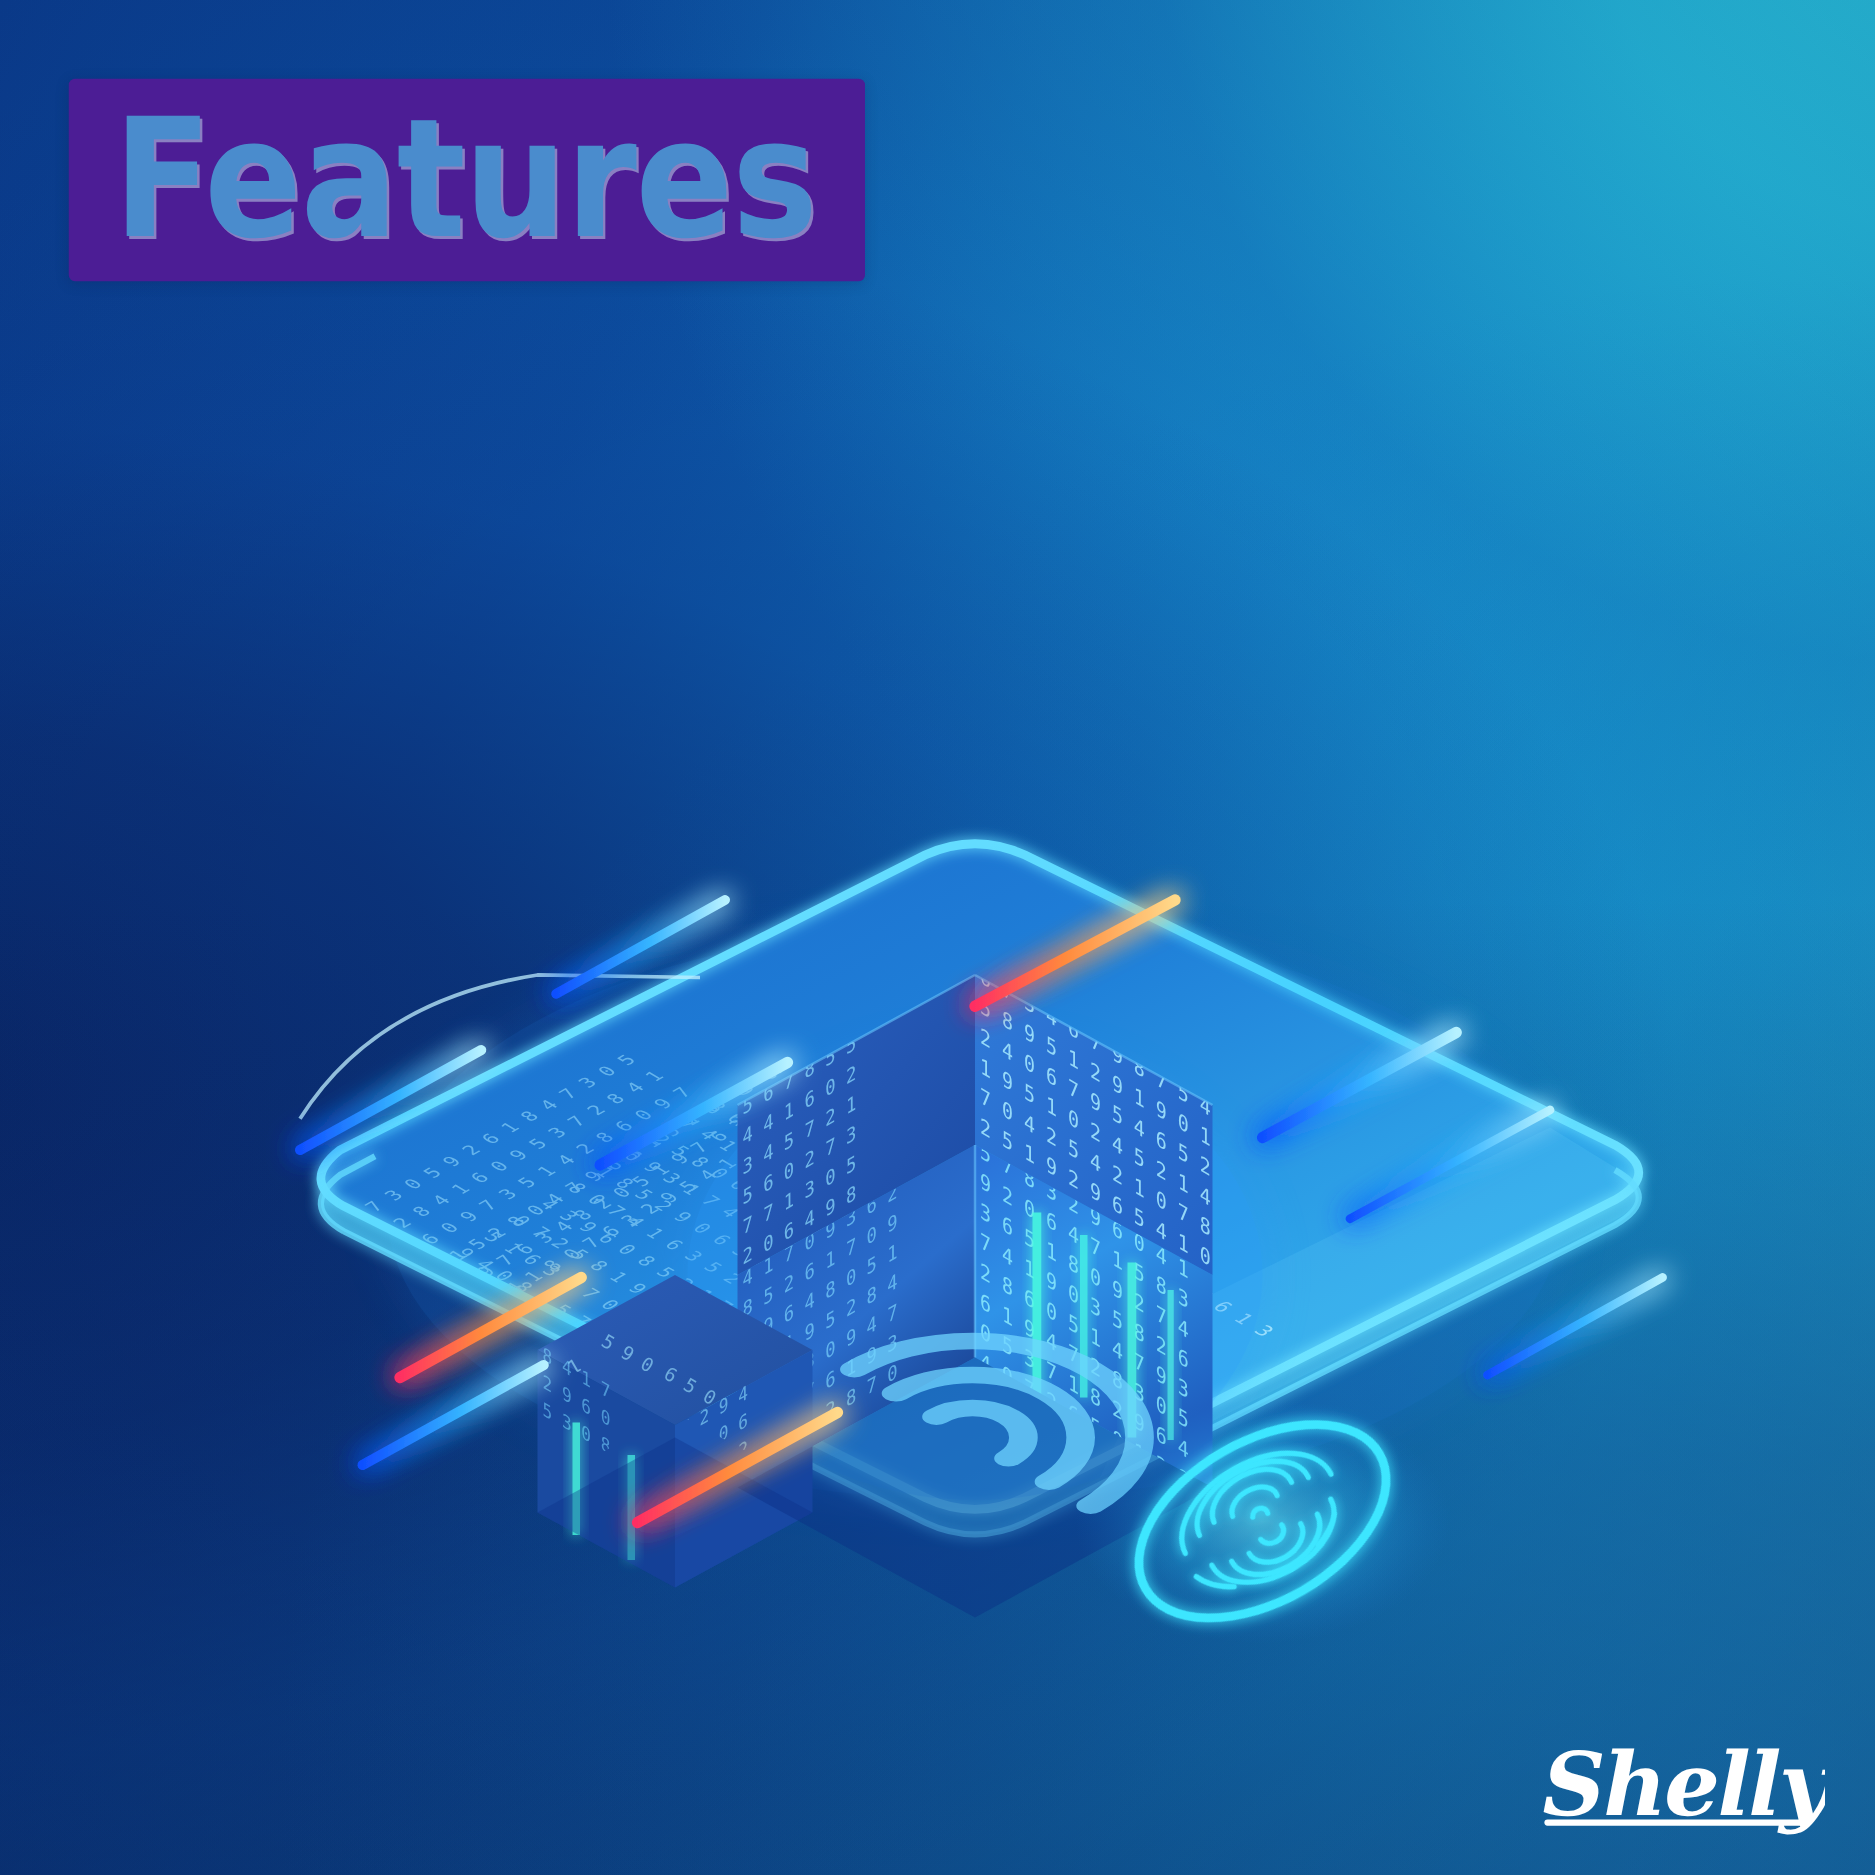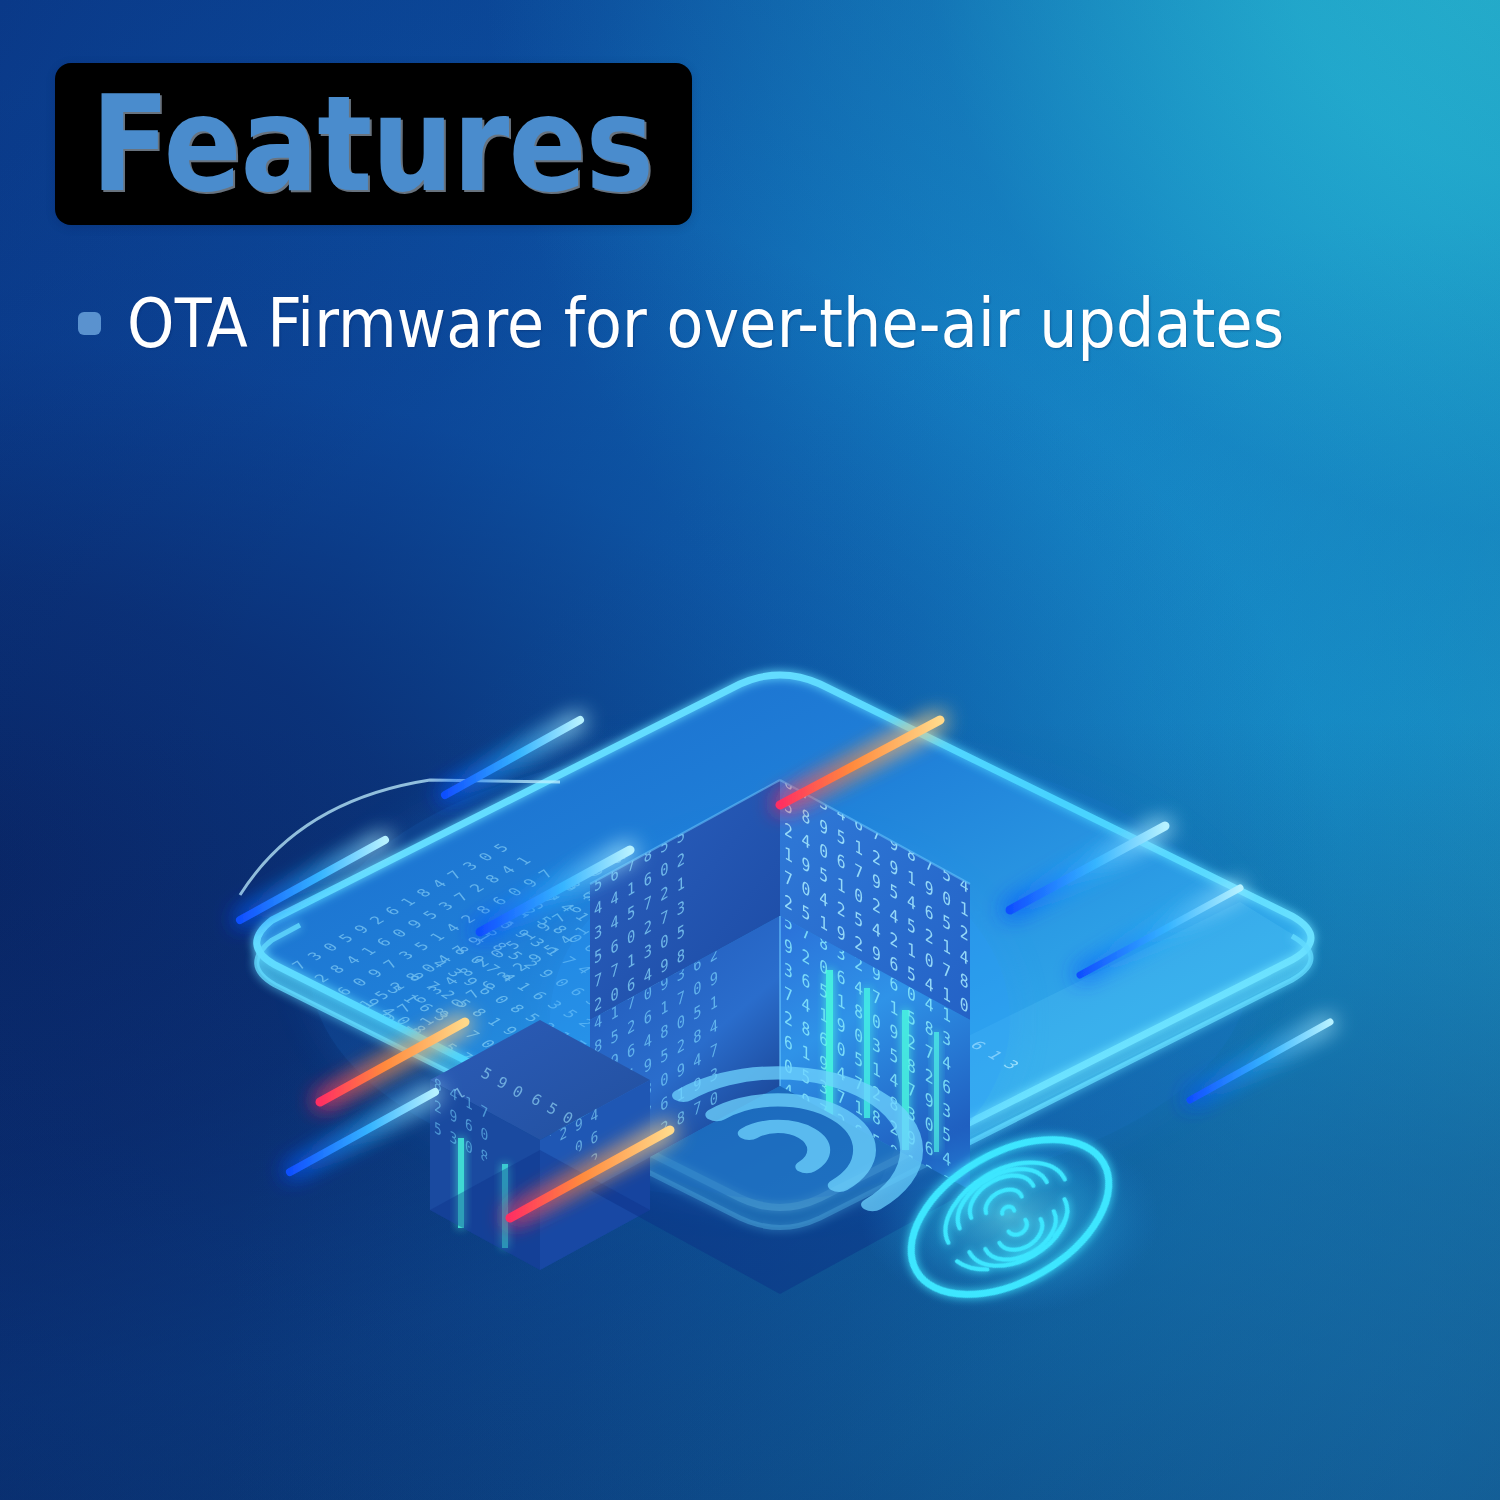--- a/index.html
+++ b/index.html
@@ -37,22 +37,22 @@
   }
   .bg-vignette{
     position:absolute;inset:0;
     background:radial-gradient(ellipse at 46% 52%, rgba(255,255,255,0) 40%, rgba(4,26,78,.18) 100%);
   }
 
   
   .title-box{
     position:absolute;left:55px;top:63px;
     width:637px;height:162px;
-    background:#000000;
-    border-radius:16px;
+    background:#4c1d95;
+    border-radius:5px;
     display:flex;align-items:center;justify-content:flex-start;
     box-shadow:0 2px 10px rgba(2,20,60,.18);
   }
   .title-text{
     font-family:"Liberation Sans Narrow","DejaVu Sans Condensed","Liberation Sans",sans-serif;
     font-weight:bold;
     font-size:132px;
     line-height:132px;
     letter-spacing:-1px;
     color:#4a8ccd;
@@ -127,24 +127,20 @@
   <div class="bg-br-light"></div>
   <div class="bg-vignette"></div>
 
   <div class="title-box">
     <div class="title-text">Features</div>
   </div>
 
   <div class="bullets">
 
 
-    <div class="bullet-row">
-      <div class="bullet-mark"></div>
-      <div class="bullet-text"><span>OTA Firmware for over-the-air updates</span></div>
-    </div>
 
   </div>
 
   <div class="art">
     <svg viewBox="0 0 1180 700" xmlns="http://www.w3.org/2000/svg">
       <defs>
         <linearGradient id="screenGrad" x1="0" y1="0" x2="1" y2="1">
           <stop offset="0%" stop-color="#1a68c9"></stop>
           <stop offset="38%" stop-color="#1f7fd8"></stop>
           <stop offset="68%" stop-color="#2ea3e8"></stop>
@@ -430,14 +426,20 @@
           <path d="M -10 14  A 12 10 0 0 0 14 12"></path>
           <path d="M -6 -8   A 7 6 0 0 1 8 -4"></path>
           <path d="M -80 14 A 80 52 0 0 0 -54 40"></path>
           <path d="M 62 28 A 70 44 0 0 1 34 46"></path>
         </g>
       </g>
 
     </svg>
   </div>
 
+  <div class="brand">
+    <svg viewBox="0 0 230 82" xmlns="http://www.w3.org/2000/svg">
+      <text class="brand-word" x="4" y="62">Shelly</text>
+      <path d="M 8 68 L 210 68" stroke="#ffffff" stroke-width="5" stroke-linecap="round" fill="none"></path>
+    </svg>
+  </div>
 
 </div>
 
 </body></html>

